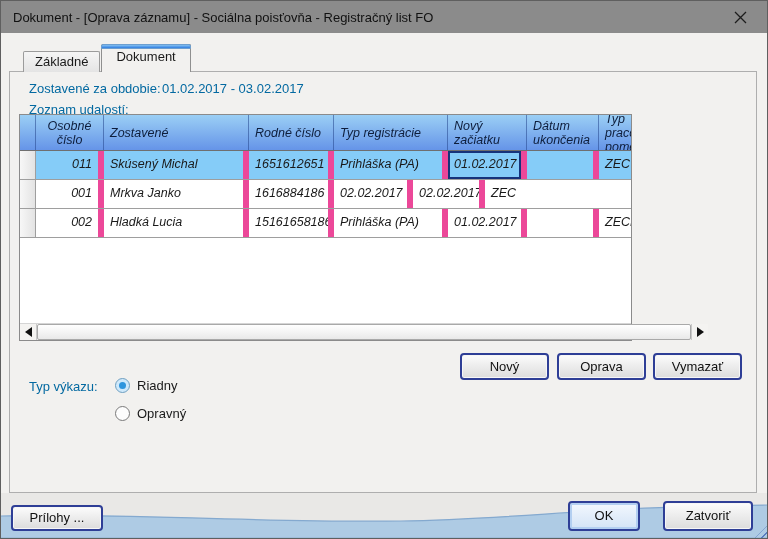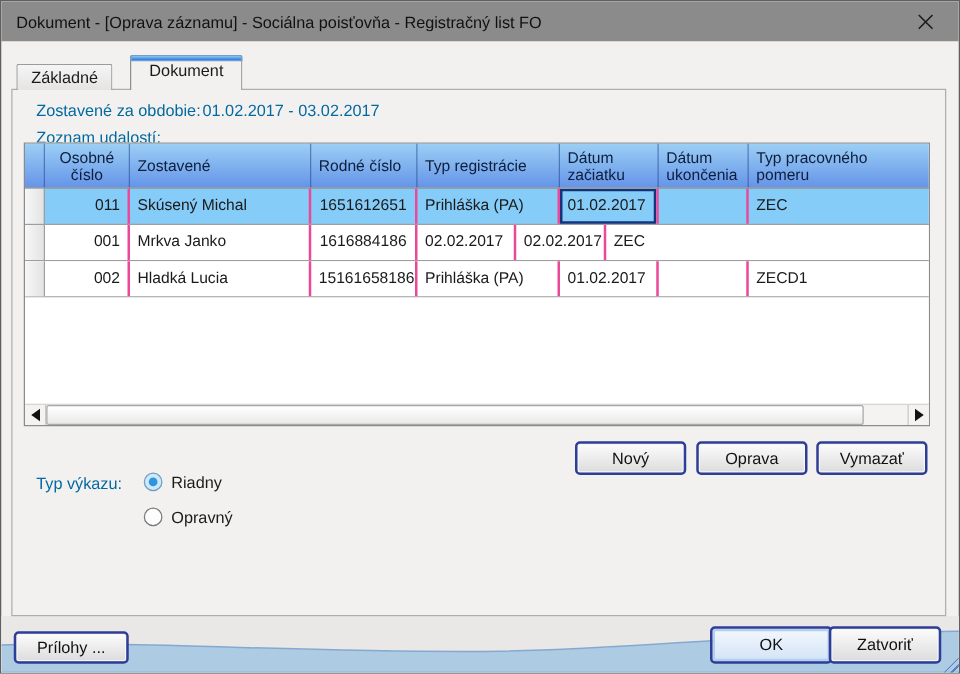--- a/index.html
+++ b/index.html
@@ -9,21 +9,21 @@
     border:1px solid #5f5f5f; overflow:hidden; font-size:13px; color:#1a1a1a;
   }
   
   .titlebar {
     position:absolute; left:0; top:0; width:100%; height:32px; background:#8b8b8b;
     display:flex; align-items:center; padding:0 12px;
   }
   .titlebar .title { font-size:13px; color:#111; flex:1; white-space:nowrap; overflow:hidden; }
   .close-btn { width:30px; height:26px; display:flex; align-items:center; justify-content:center; cursor:default; }
   
-  .tabs { position:absolute; left:12px; top:44px; height:27px; display:flex; align-items:flex-end; z-index:3;gap:13px; }
+  .tabs { position:absolute; left:22px; top:44px; height:27px; display:flex; align-items:flex-end; z-index:3; }
   .tab {
     position:relative; padding:0 11px; height:21px; line-height:20px;
     background:linear-gradient(#f5f5f5,#e4e4e4);
     border:1px solid #9b9b9b; border-bottom:none; margin-right:1px;
     border-radius:2px 2px 0 0; font-size:13px;
   }
   .tab.active {
     height:28px; line-height:24px; background:#f2f1ef; z-index:4;
     border:1px solid #8f8f8f; border-bottom:none; padding:0 14px;
   }
@@ -33,34 +33,34 @@
     border:1px solid #6d9fd0;
   }
   
   .tabpage {
     position:absolute; left:8px; top:70px; width:748px; height:422px;
     border:1px solid #aeaeae; background:#f2f1ef; z-index:2;
   }
   .lbl { position:absolute; white-space:nowrap; font-size:13px; color:#0369a1; }
   
   .grid {
-    position:absolute; left:9px; top:42px; width:725px; height:227px;
-    border:1px solid #8b8b8b; background:#ffffff; display:flex; flex-direction:column;
+    position:absolute; left:9px; top:42px; width:613px; height:227px;
+    border:1px solid #8b8b8b; background:#ffffff; display:flex; flex-direction:column;font-style:italic;
   }
   .grid-head { display:flex; height:36px; background:linear-gradient(#9bcff5,#6594e8); border-bottom:1px solid #6f6f6f; flex:none; }
   .hcell {
     border-right:1px solid rgba(36,70,140,.55); color:#0e1e3c; font-size:12.5px;
     display:flex; align-items:center; padding:0 6px; line-height:14px; overflow:hidden;
   }
   .hcell.center { justify-content:center; text-align:center; }
   .grid-body { flex:none; }
   .grow { display:flex; height:29px; border-bottom:1px solid #9e9e9e; background:#fff; }
   .grow.selected { background:#85ccf8; }
   .cell {
-    border-right:2px solid #ec4899; padding:0 6px; line-height:27px; font-size:12.5px;
+    border-right:6px solid #ec4899; padding:0 6px; line-height:27px; font-size:12.5px;
     white-space:nowrap; overflow:hidden;
   }
   .cell.sel-col { background:linear-gradient(90deg,#f7f7f7,#e3e3e3); border-right:1px solid #9e9e9e; }
   .cell.right { text-align:right; }
   .cell.focused { box-shadow:inset 0 0 0 2px #16337a; }
   .w-sel{width:16px; flex:none;} .w0{width:68px; flex:none;} .w1{width:145px; flex:none;}
   .w2{width:85px; flex:none;text-align:center;} .w3{width:114px; flex:none;} .w4{width:79px; flex:none;}
   .w5{width:72px; flex:none;} .w6{flex:1; border-right:none;}
   .grid-filler { flex:1; background:#fff; }
   
@@ -136,21 +136,21 @@
     <span class="lbl" style="left:152px; top:9px;">01.02.2017 - 03.02.2017</span>
     <span class="lbl" style="left:19px; top:30px;">Zoznam udalostí:</span>
 
     <div class="grid">
       <div class="grid-head">
         <div class="hcell w-sel"></div>
         <div class="hcell w0 center">Osobné číslo</div>
         <div class="hcell w1">Zostavené</div>
         <div class="hcell w2">Rodné číslo</div>
         <div class="hcell w3">Typ registrácie</div>
-        <div class="hcell w4">Dátum začiatku</div>
+        <div class="hcell w4">Nový začiatku</div>
         <div class="hcell w5">Dátum ukončenia</div>
         <div class="hcell w6">Typ pracovného pomeru</div>
       </div>
 
       <div class="grid-body">
           <div class="grow selected">
     <div class="cell sel-col w-sel"></div>
     <div class="cell w0 right">011</div>
     <div class="cell w1">Skúsený Michal</div>
     <div class="cell w2">1651612651</div>
@@ -208,18 +208,18 @@
   </div>
 
   <div class="footer">
     <svg class="wave" width="768" height="47" viewBox="0 0 768 47">
       <rect x="0" y="0" width="768" height="47" fill="#e9e8e6"></rect>
       <path d="M0,23 C110,19 250,30 400,28 C520,26 600,13 768,12 L768,47 L0,47 Z" fill="#aecbe4"></path>
       <path d="M0,23 C110,19 250,30 400,28 C520,26 600,13 768,12" fill="none" stroke="#84a9cf" stroke-width="1.2"></path>
       <rect x="0" y="44" width="768" height="3" fill="#9fbdd9"></rect>
     </svg>
     <div class="fbtn" style="left:10px; top:12px; width:92px; height:26px; line-height:21px;">Prílohy ...</div>
-    <div class="fbtn ok" style="left:567px; top:8px; width:98px; height:30px; line-height:26px;">OK</div>
+    <div class="fbtn ok" style="left:567px; top:8px; width:72px; height:30px; line-height:26px;">OK</div>
     <div class="fbtn" style="left:662px; top:8px; width:90px; height:30px; line-height:26px;">Zatvoriť</div>
     <div class="grip"></div>
   </div>
 
 </div>
 
 </body></html>

